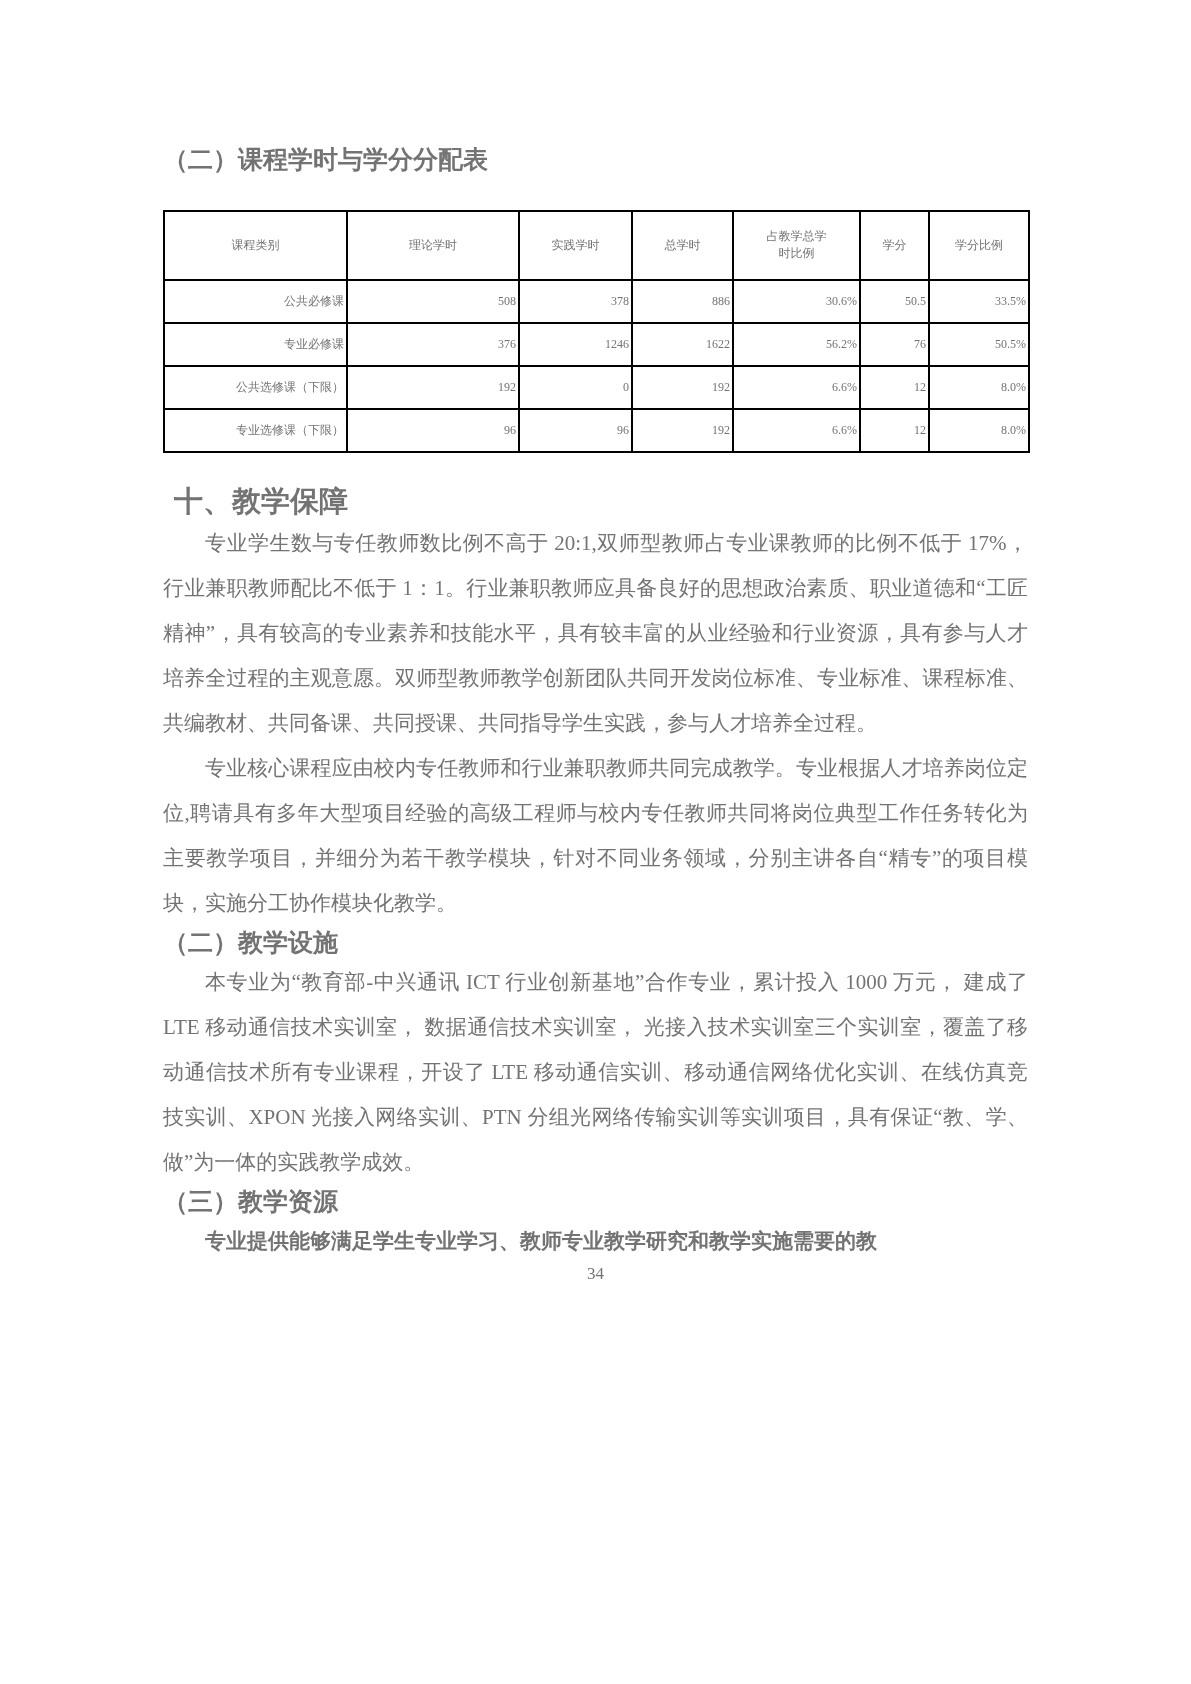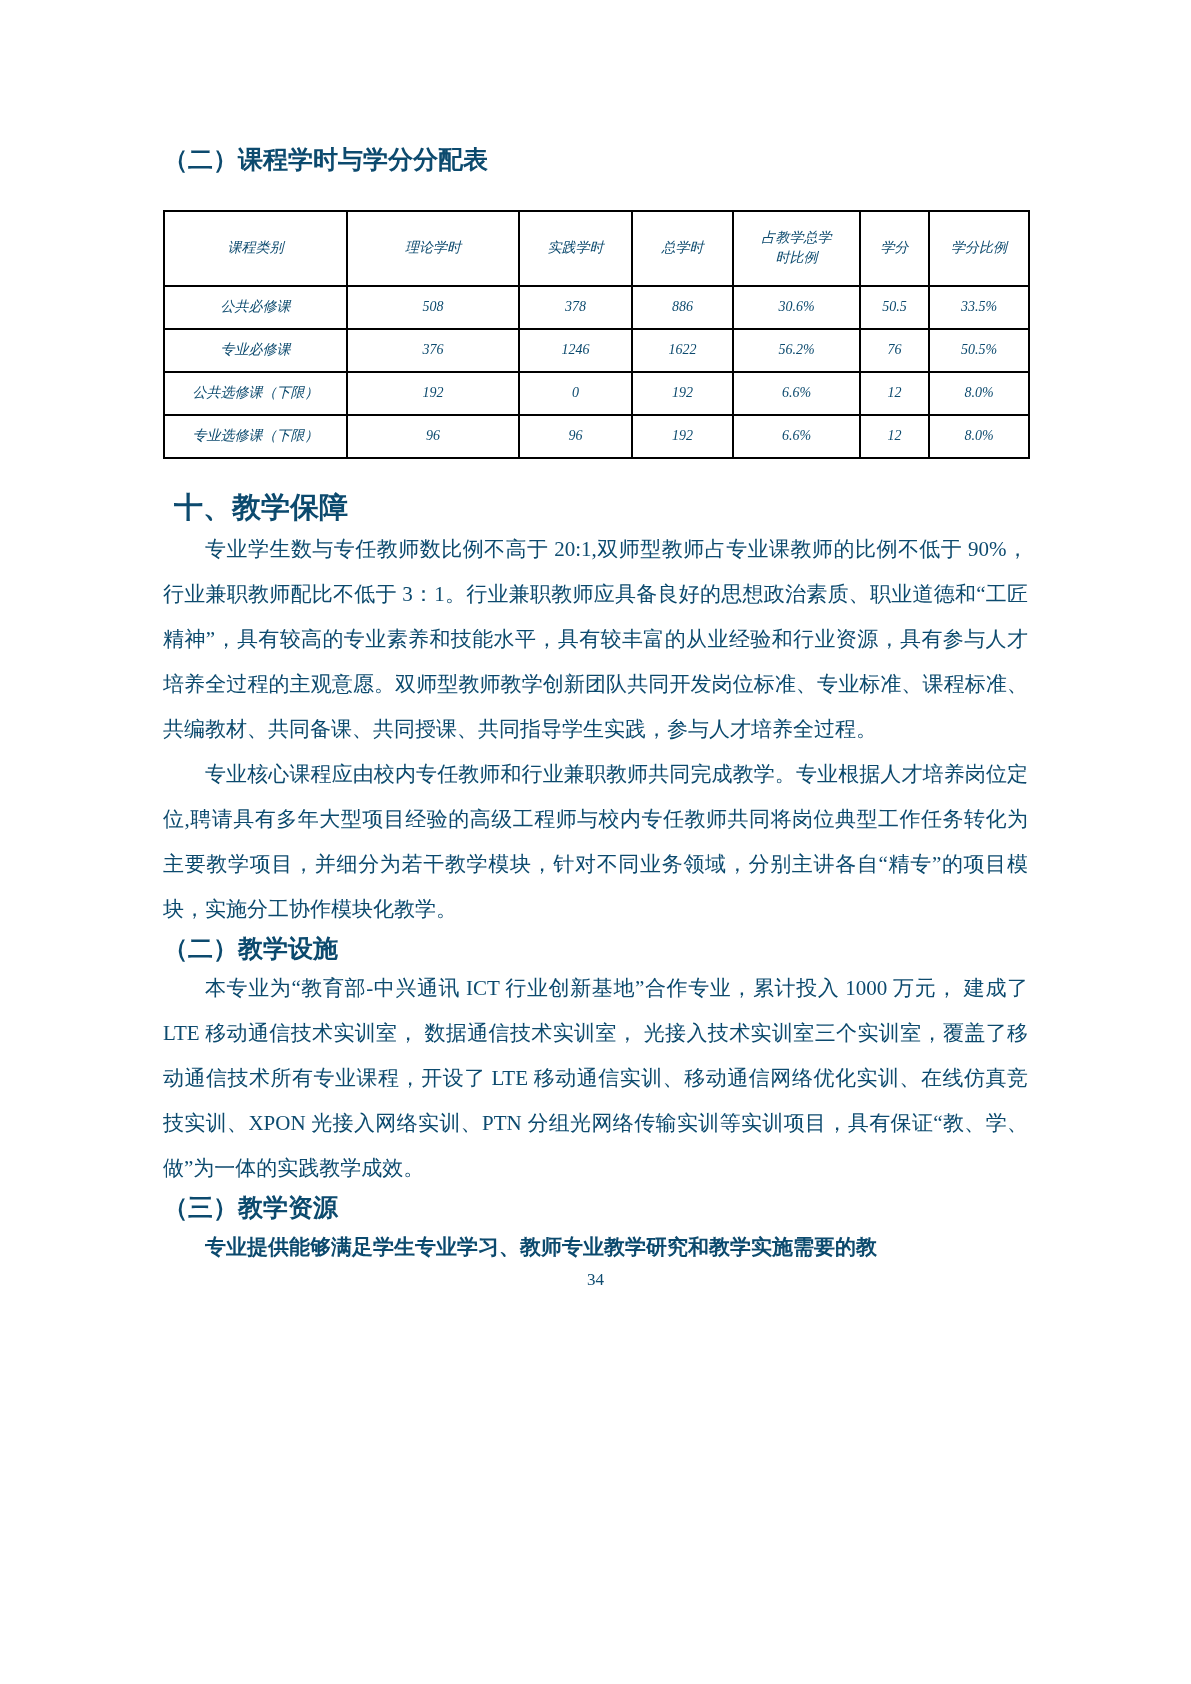--- a/index.html
+++ b/index.html
@@ -1,55 +1,54 @@
 <!DOCTYPE html>
 <html lang="zh"><head>
 <meta charset="utf-8">
 <style>
   html,body{margin:0;padding:0;background:#ffffff;}
   .page{
     position:relative;
     width:1191px;
     height:1392px;
     background:#ffffff;
-    color:#0c4a6e;
+    color:#737373;
     font-family:"Liberation Serif","DejaVu Serif",serif;
     overflow:hidden;
   }
   .content{
     position:absolute;
     left:163px;
     top:143px;
     width:865px;
   }
   .tbl-title{
     font-size:25px;
     font-weight:bold;
     line-height:34px;
     margin:0;
   }
   table.credit{
     margin-top:33px;
     width:865px;
     border-collapse:collapse;
     table-layout:fixed;
-    font-size:14px;
+    font-size:12px;
     text-align:center;
-    font-style:italic;
   }
   table.credit th, table.credit td{
     border:2px solid #000;
     padding:0 2px;
     line-height:1.45;
     vertical-align:middle;
     font-weight:normal;
     overflow:hidden;
   }
   table.credit th{height:51px;}
-  table.credit td{height:41px;}
+  table.credit td{height:41px;text-align:right;}
   .hdr-narrow{width:5.5em;margin:16px auto;}
   h1.chapter{
     font-size:29px;
     font-weight:bold;
     line-height:40px;
     margin:28px 0 0 11px;
   }
   h2.subsection{
     font-size:25px;
     font-weight:bold;
@@ -142,21 +141,21 @@
           <td>192</td>
           <td>6.6%</td>
           <td>12</td>
           <td>8.0%</td>
         </tr>
       </tbody>
     </table>
 
     <h1 class="chapter">十、教学保障</h1>
 
-    <p class="body p1">专业学生数与专任教师数比例不高于 20:1,双师型教师占专业课教师的比例不低于 90%， 行业兼职教师配比不低于 3：1。行业兼职教师应具备良好的思想政治素质、职业道德和“工匠精神”，具有较高的专业素养和技能水平，具有较丰富的从业经验和行业资源，具有参与人才培养全过程的主观意愿。双师型教师教学创新团队共同开发岗位标准、专业标准、课程标准、共编教材、共同备课、共同授课、共同指导学生实践，参与人才培养全过程。</p>
+    <p class="body p1">专业学生数与专任教师数比例不高于 20:1,双师型教师占专业课教师的比例不低于 17%， 行业兼职教师配比不低于 1：1。行业兼职教师应具备良好的思想政治素质、职业道德和“工匠精神”，具有较高的专业素养和技能水平，具有较丰富的从业经验和行业资源，具有参与人才培养全过程的主观意愿。双师型教师教学创新团队共同开发岗位标准、专业标准、课程标准、共编教材、共同备课、共同授课、共同指导学生实践，参与人才培养全过程。</p>
     <p class="body p2">专业核心课程应由校内专任教师和行业兼职教师共同完成教学。专业根据人才培养岗位定位,聘请具有多年大型项目经验的高级工程师与校内专任教师共同将岗位典型工作任务转化为主要教学项目，并细分为若干教学模块，针对不同业务领域，分别主讲各自“精专”的项目模块，实施分工协作模块化教学。</p>
 
     <h2 class="subsection m-sub-b">（二）教学设施</h2>
     <p class="body p3">本专业为“教育部-中兴通讯 ICT 行业创新基地”合作专业，累计投入 1000 万元， 建成了 LTE 移动通信技术实训室， 数据通信技术实训室， 光接入技术实训室三个实训室，覆盖了移动通信技术所有专业课程，开设了 LTE 移动通信实训、移动通信网络优化实训、在线仿真竞技实训、XPON 光接入网络实训、PTN 分组光网络传输实训等实训项目，具有保证“教、学、做”为一体的实践教学成效。</p>
 
     <h2 class="subsection m-sub-c">（三）教学资源</h2>
     <p class="body p4">专业提供能够满足学生专业学习、教师专业教学研究和教学实施需要的教</p>
 
     <div class="footer">34</div>
 

